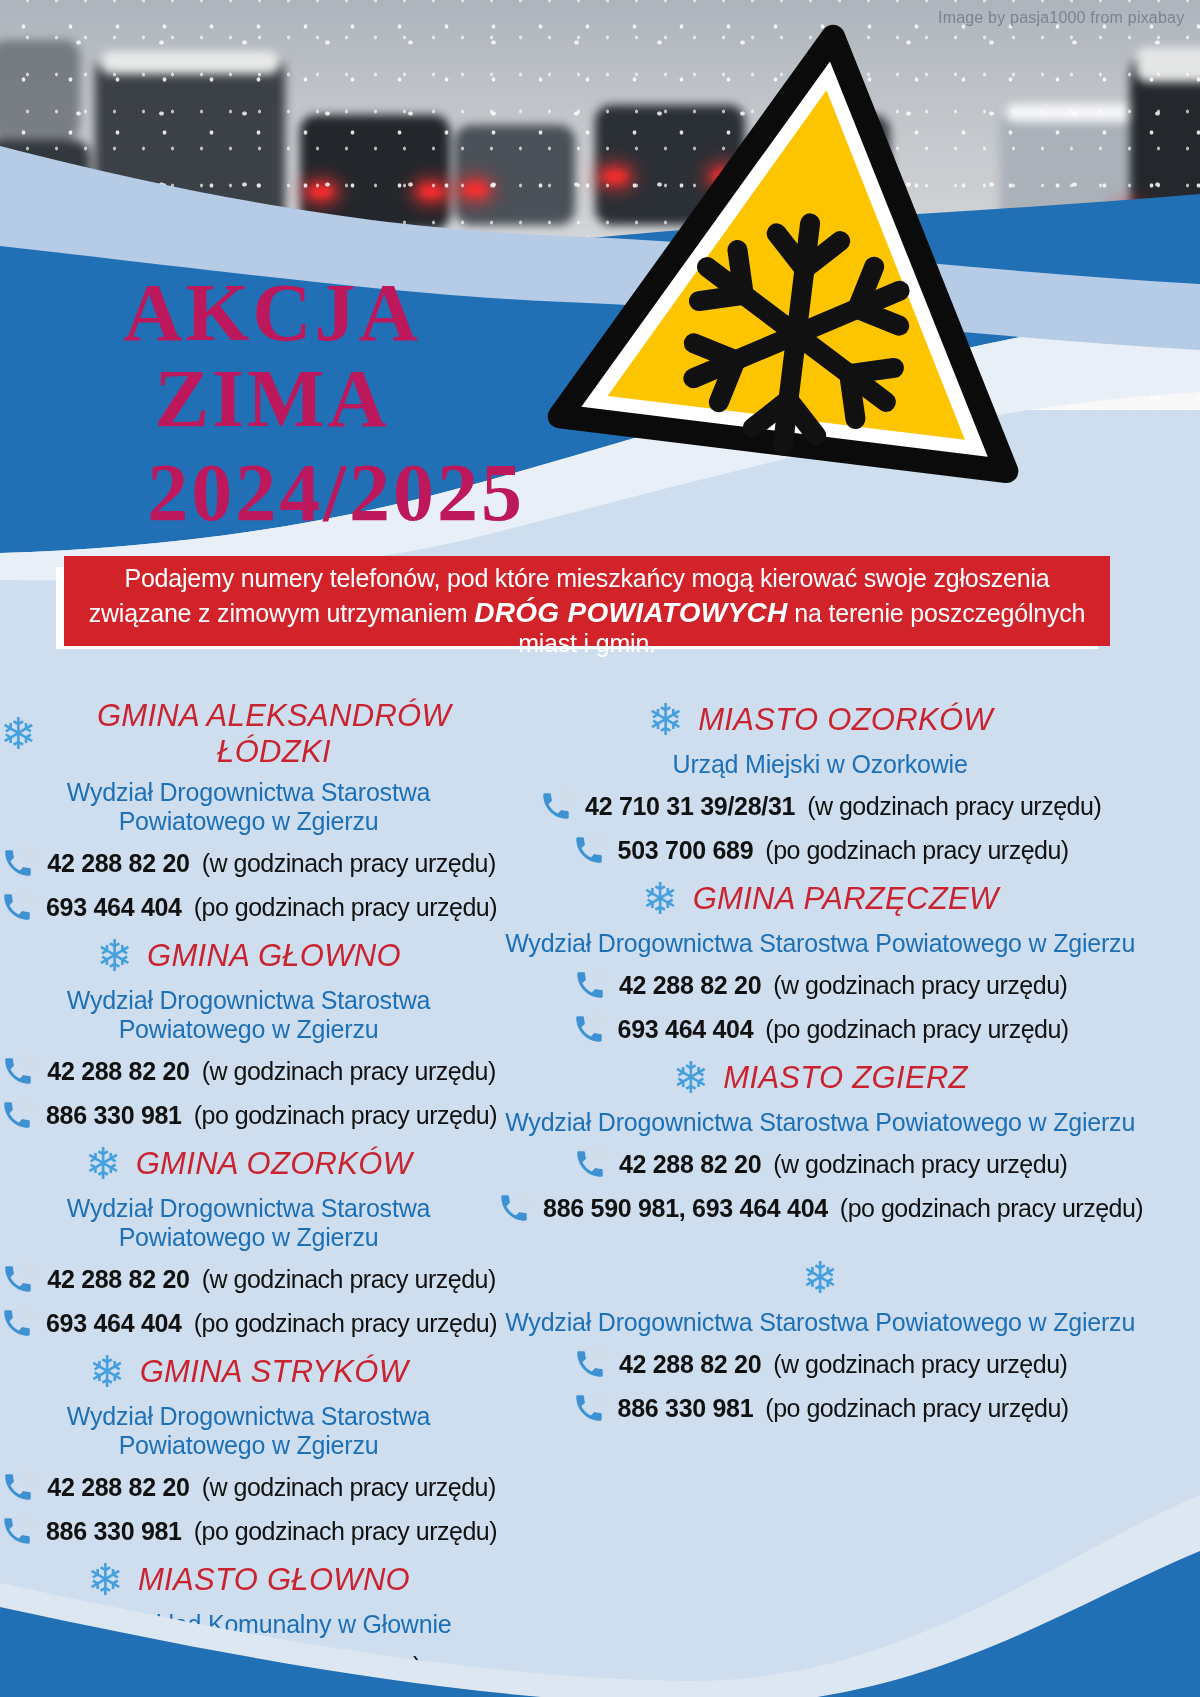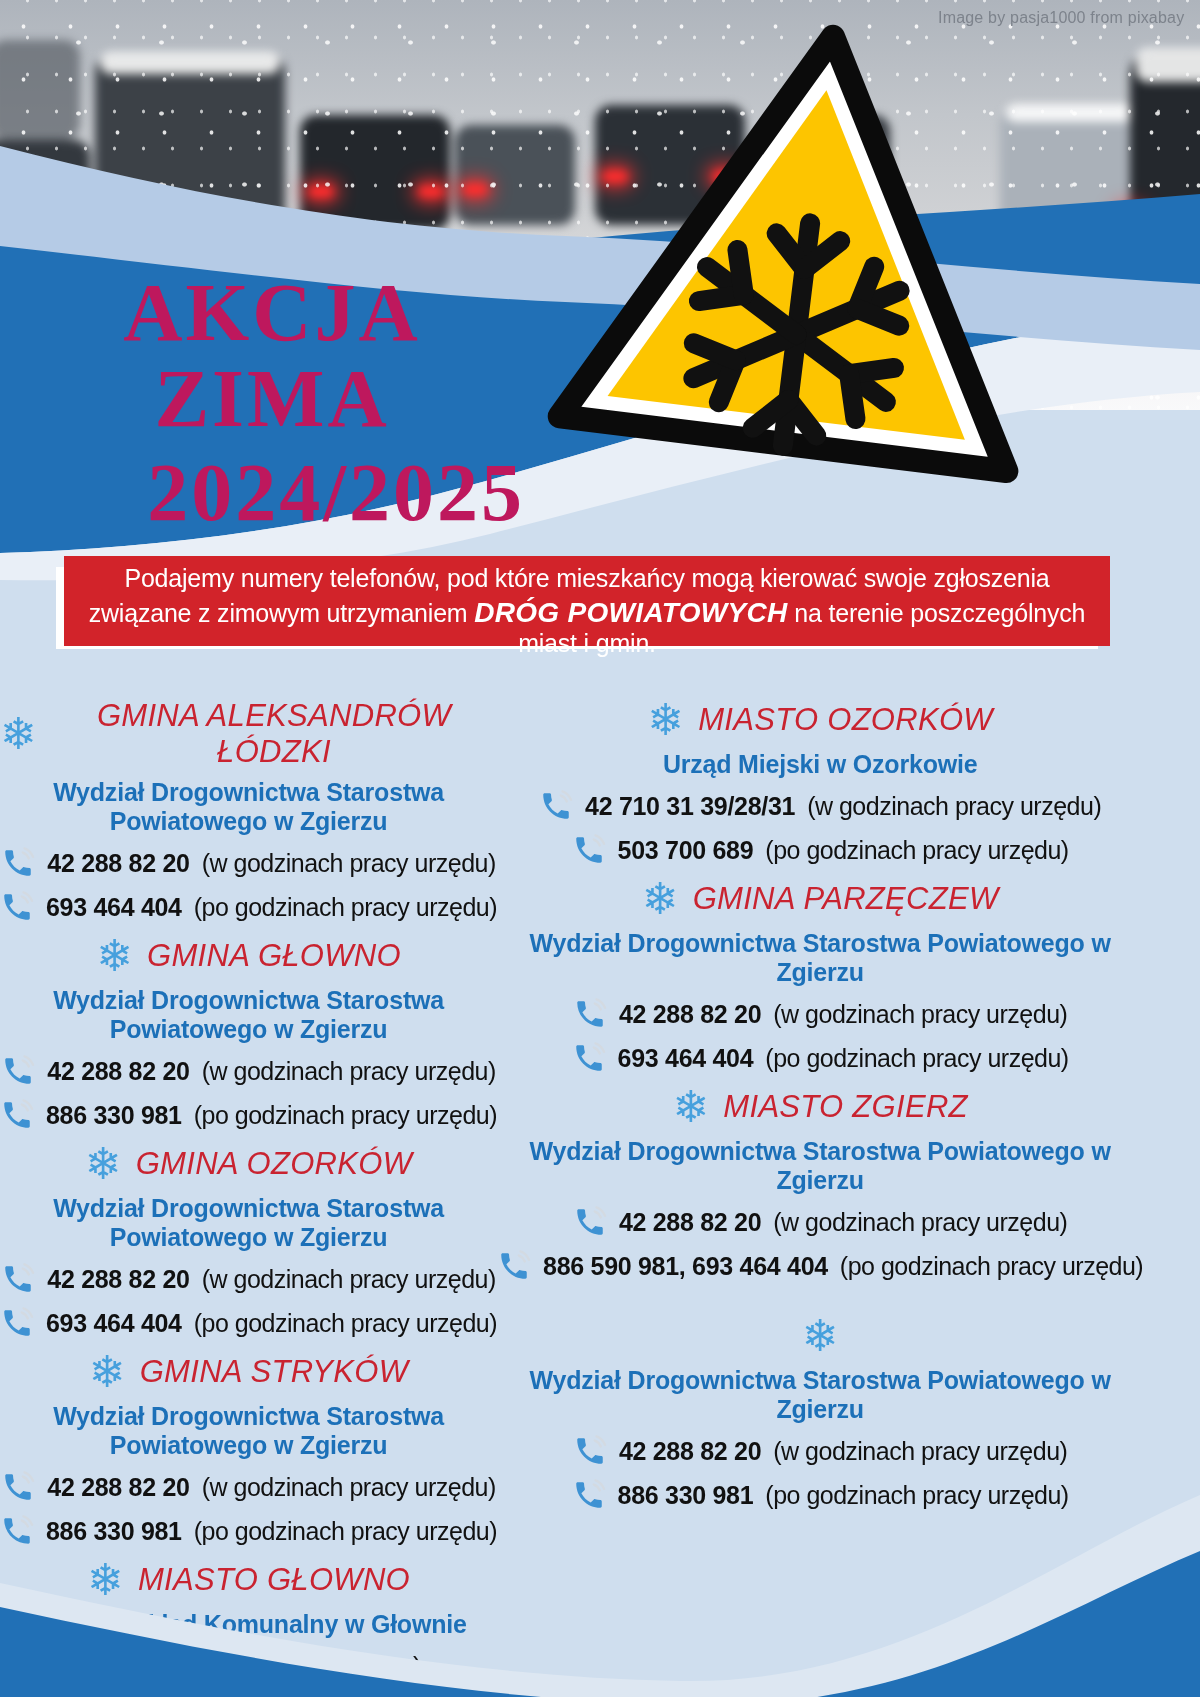--- a/index.html
+++ b/index.html
@@ -50,21 +50,21 @@
   .b2 b { font-size:28px; letter-spacing:.3px;font-style:italic; }
 
   
   .content { position:absolute; top:660px; left:0; width:1200px; display:flex; padding-top:38px; }
   .col-left { width:545px; }
   .col-right { flex:1; padding-right:60px; }
   .muni { text-align:center; margin-bottom:10px; }
   .muni-head { display:inline-flex; align-items:center; gap:14px; justify-content:center; }
   .flake { font-size:44px; color:#46a0dd; line-height:1; font-family:"DejaVu Sans", sans-serif; }
   .muni-title { color:#c92330; font-weight:400; font-style:italic; font-size:31px; letter-spacing:.3px; }
-  .office { color:#1c70b8; font-weight:700; font-size:25px; margin-top:8px; letter-spacing:-.2px; }
+  .office { color:#1c70b8; font-weight:400; font-size:25px; margin-top:8px; letter-spacing:-.2px; }
   .phone-row { display:flex; justify-content:center; align-items:center; gap:12px; margin-top:10px; white-space:nowrap; }
   .phone-icon { width:34px; height:34px; flex:0 0 auto; }
   .ph-num { font-weight:700; font-size:25px; color:#111; letter-spacing:-.3px; }
   .ph-note { font-size:25px; color:#111; letter-spacing:-.5px; }
   .gap-top { margin-top:31px; }
 
   
   .footer-waves { position:absolute; left:0; bottom:0; width:1200px; height:230px; }
   .fw-pale { fill:#dde7f2; }
   .fw-blue { fill:#2170b6; }

